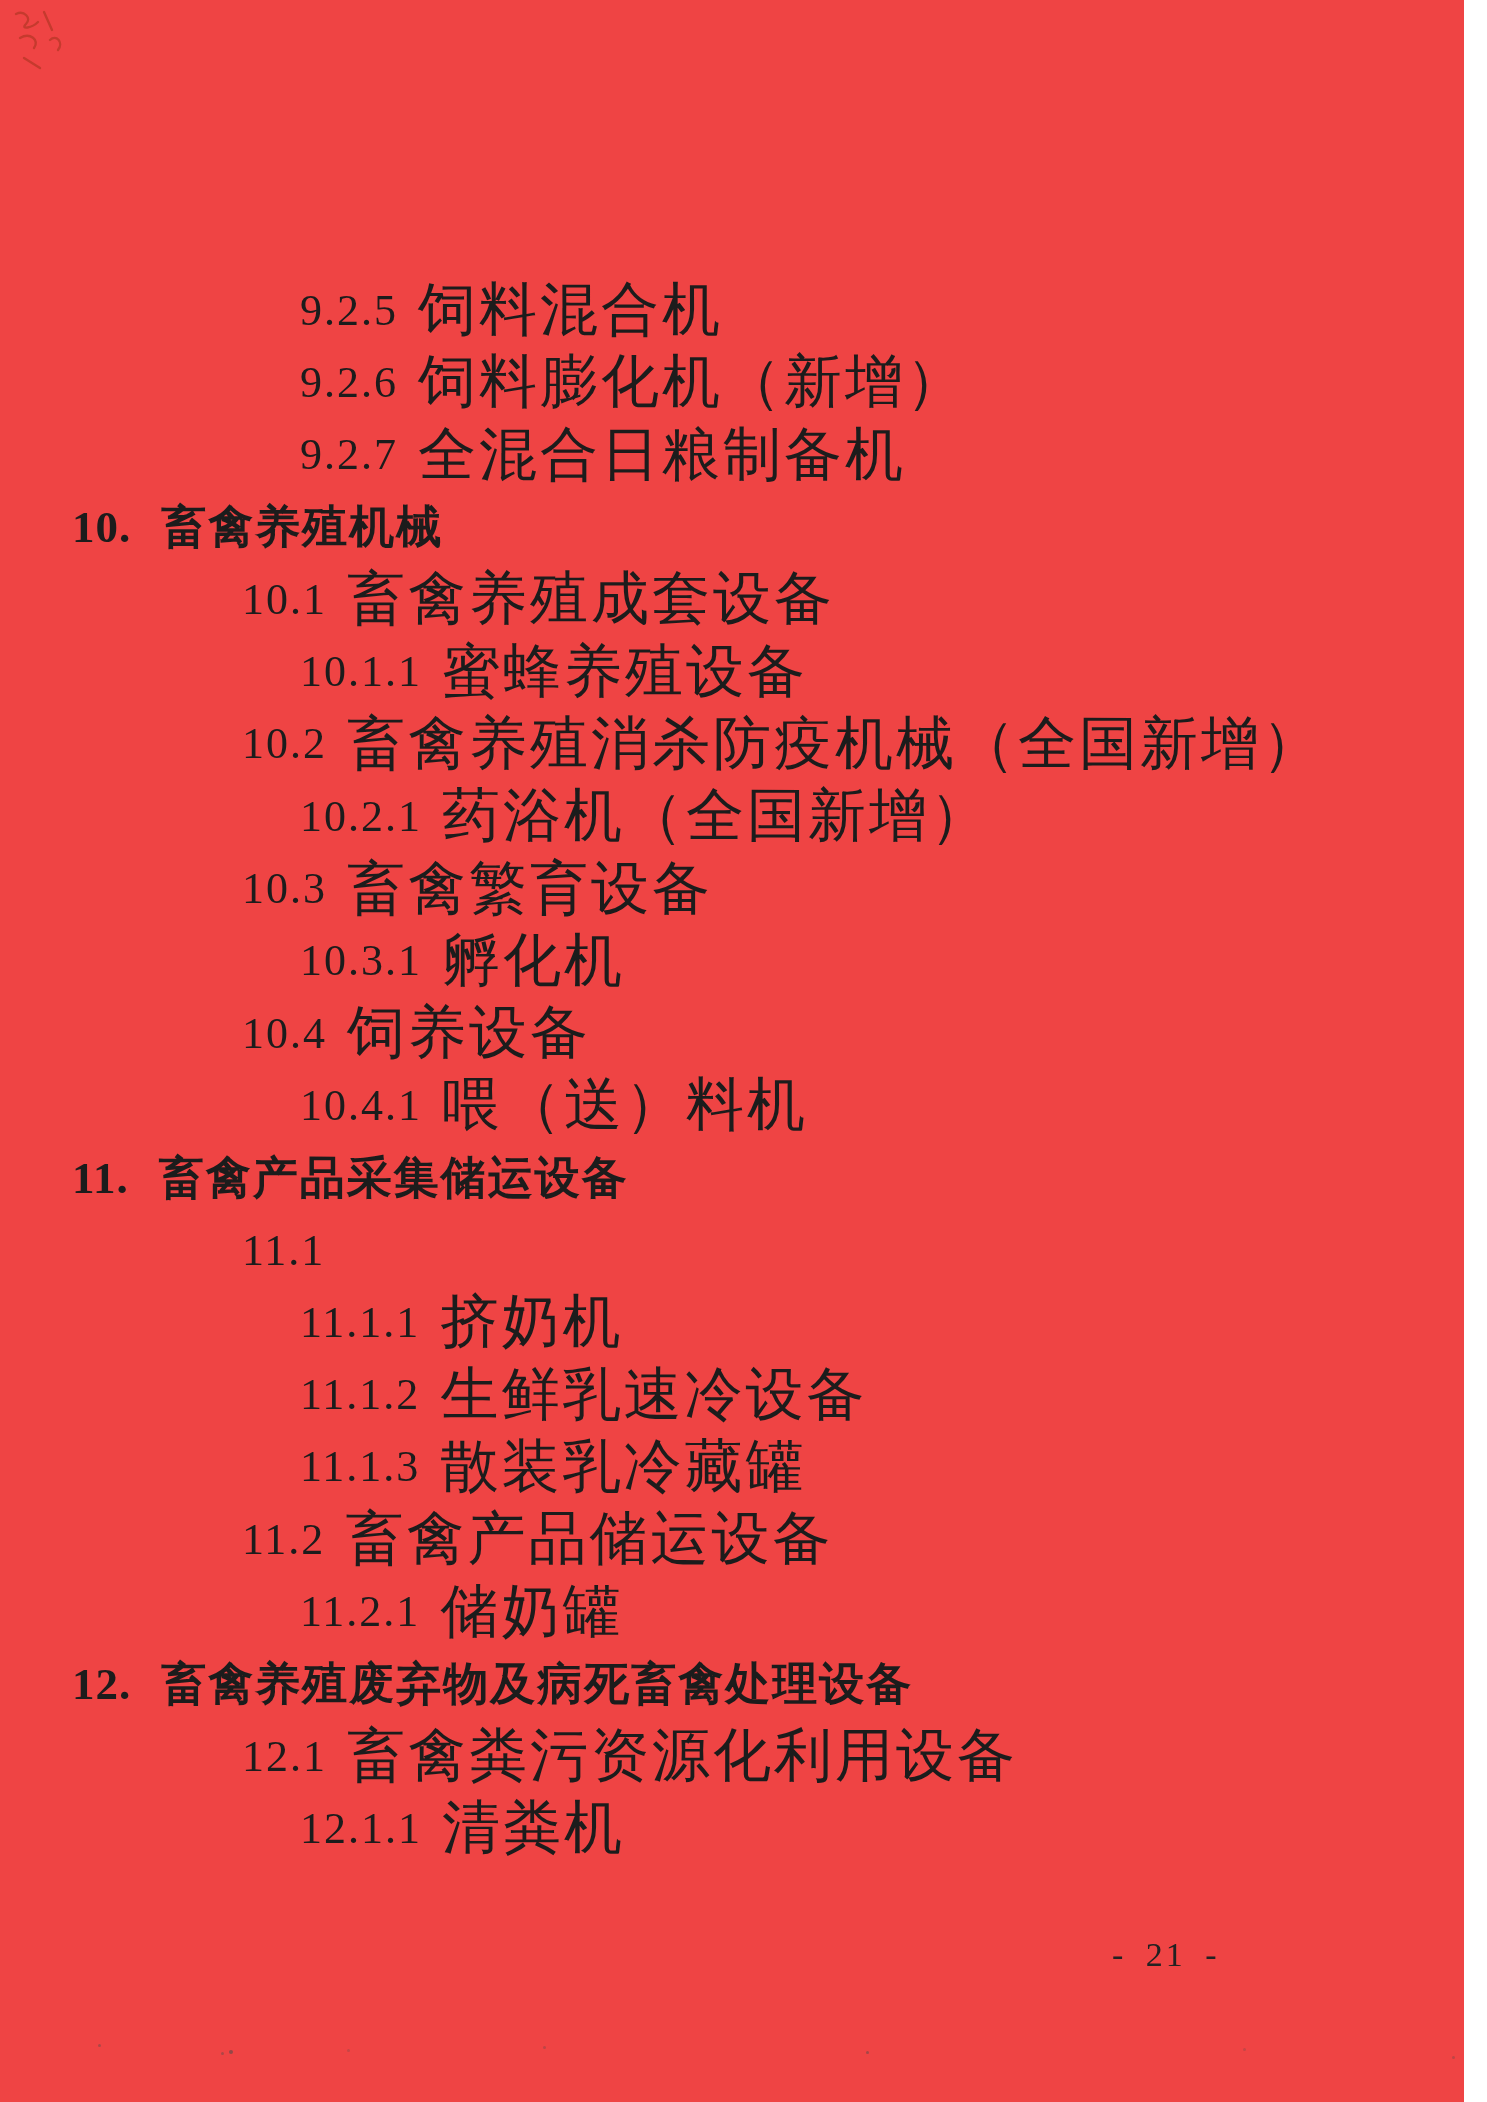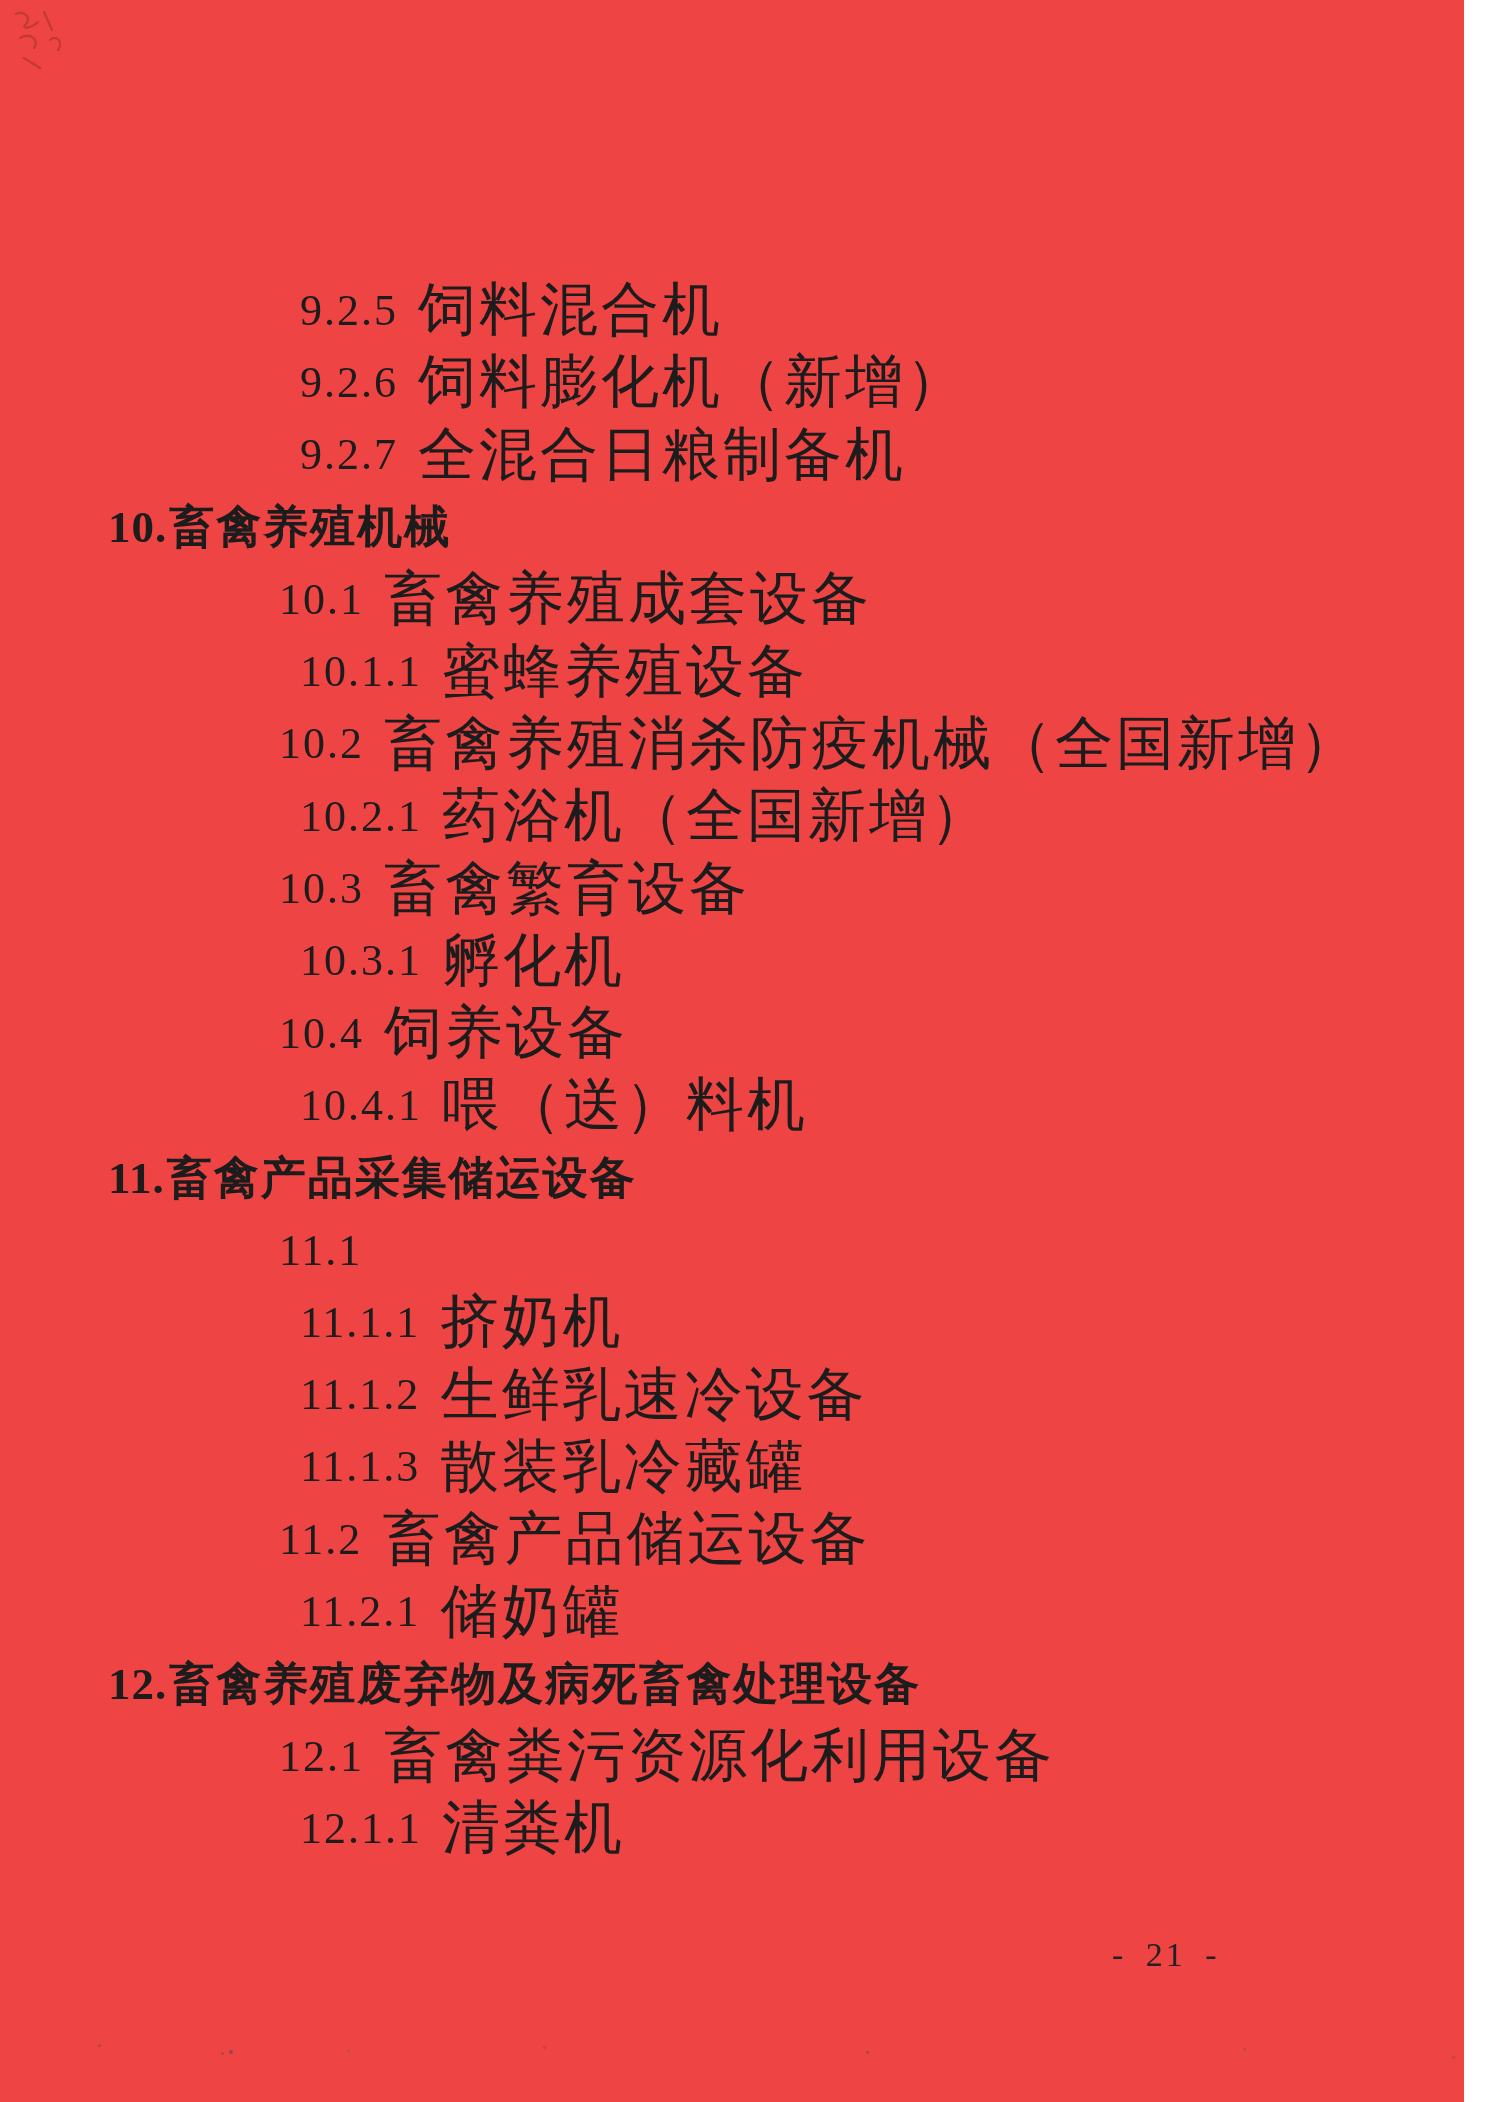--- a/index.html
+++ b/index.html
@@ -21,22 +21,22 @@
     top: 274px;
     left: 0;
     width: 1487px;
   }
   .line {
     height: 72.3px;
     display: flex;
     align-items: center;
     white-space: nowrap;
   }
-  .lvl1 { padding-left: 108px; }
-  .lvl2 { padding-left: 242px; margin-left: 37px; }
+  .lvl1 { padding-left: 72px; gap: 28px; }
+  .lvl2 { padding-left: 242px; }
   .lvl3 { padding-left: 300px; }
   .num {
     font-size: 44px;
     letter-spacing: 2px;
     font-family: "Liberation Serif", serif;
   }
   .lvl2 .num, .lvl3 .num { margin-right: 20px; }
   .txt {
     font-size: 58px;
     letter-spacing: 3px;

